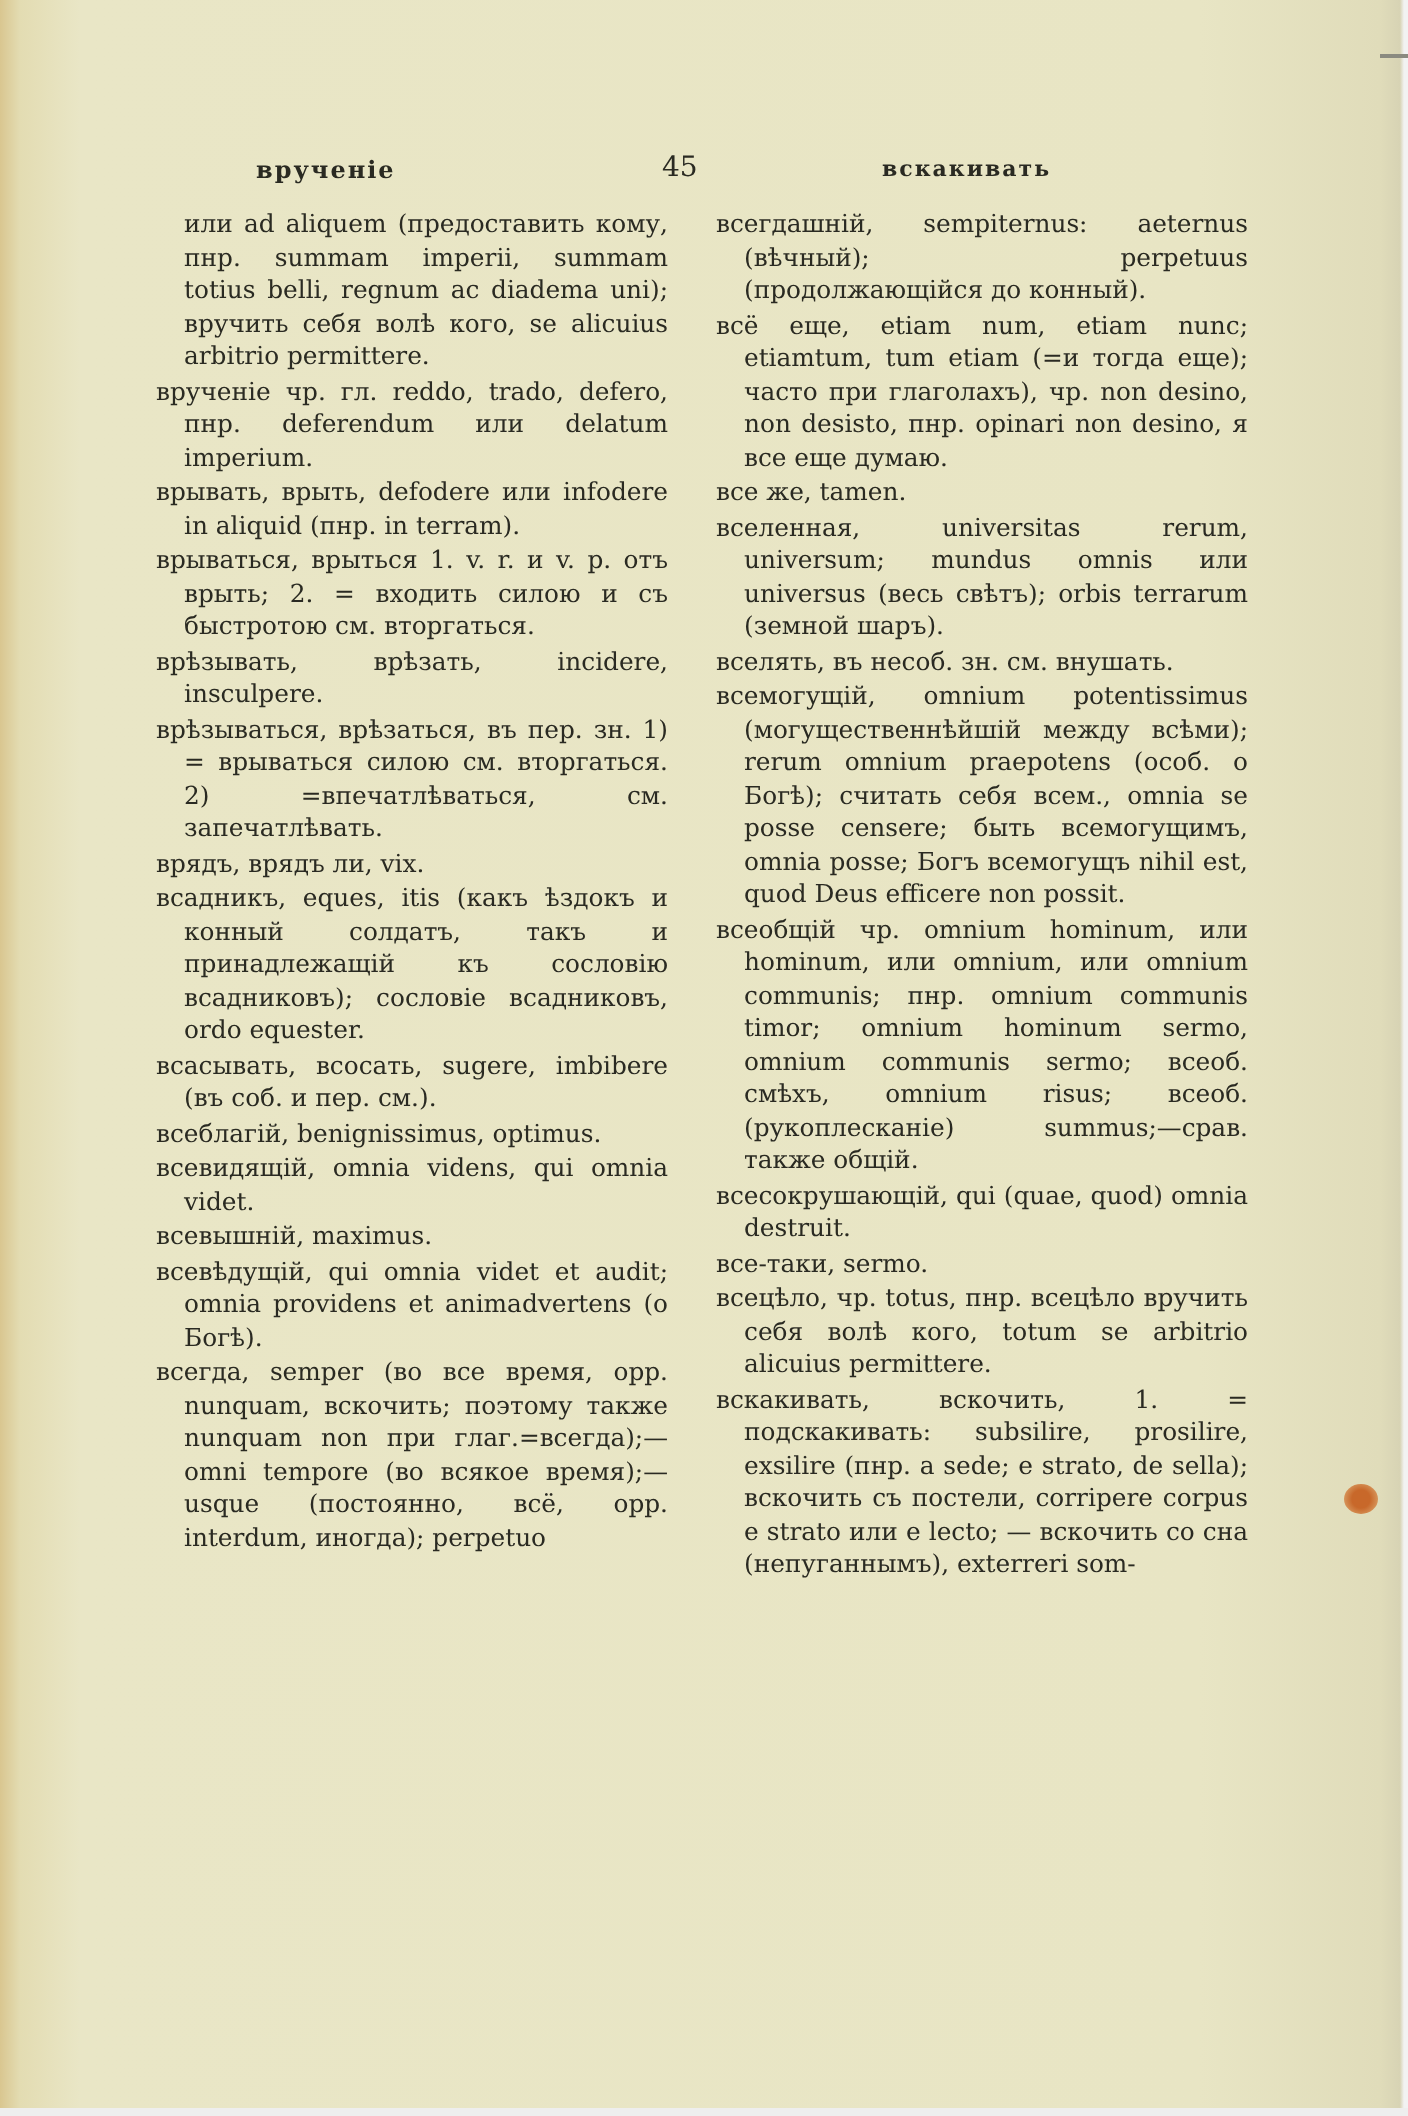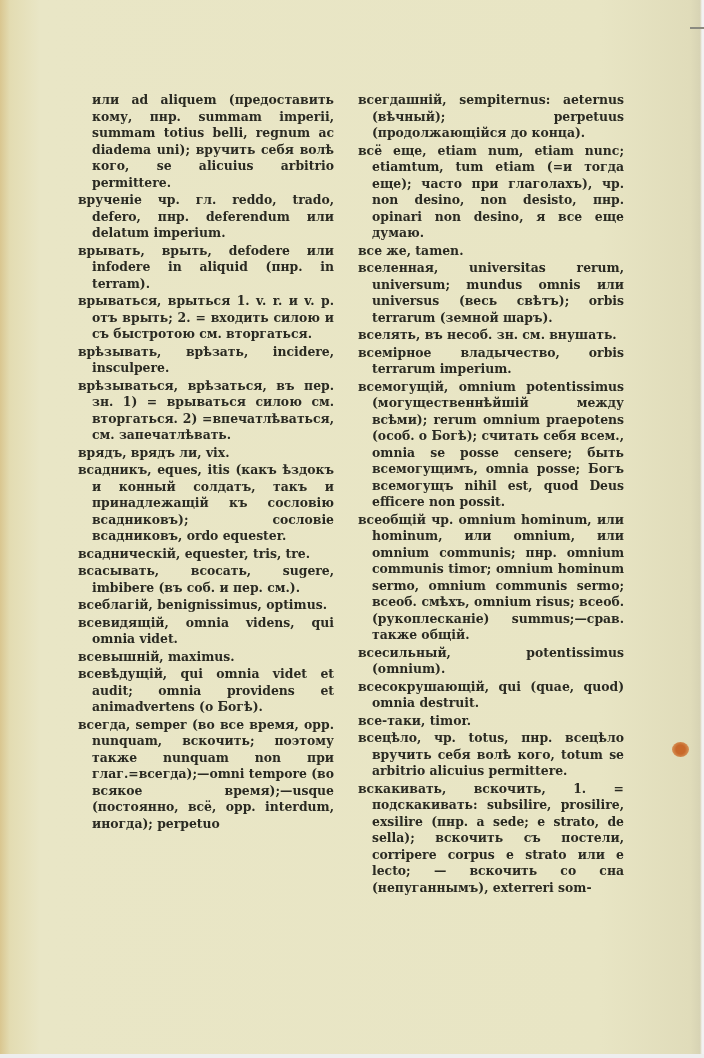--- a/index.html
+++ b/index.html
@@ -15,60 +15,62 @@
     }
     .page::after {
       content: ""; position: absolute; left: 0; right: 0; bottom: 0; height: 4px; background: #eeeeee;
     }
     .rule-mark { position: absolute; left: 690px; top: 27px; width: 14px; height: 2px; background: #8a8a80; }
     .stain { position: absolute; left: 672px; top: 742px; width: 17px; height: 15px; border-radius: 50%; background: radial-gradient(circle, #c8682a 40%, #d89a60 80%, transparent 100%); }
     .header { position: absolute; top: 78px; left: 0; width: 704px; height: 20px; }
     .hdr-left { position: absolute; left: 128px; top: 0; font-size: 12px; font-weight: bold; letter-spacing: 1px; }
     .hdr-num { position: absolute; left: 331px; top: -2px; font-size: 14px; }
     .hdr-right { position: absolute; left: 441px; top: 0; font-size: 11px; font-weight: bold; letter-spacing: 1px; }
-    .col { position: absolute; top: 92px; font-size: 12.4px; line-height: 16.5px; font-weight: bold; }
+    .col { position: absolute; top: 104px; font-size: 12.4px; line-height: 16.5px; }
     .col-left { left: 78px; width: 256px; }
     .col-right { left: 358px; width: 266px; }
     .entry { margin: 0 0 1px 0; padding-left: 14px; text-indent: -14px; text-align: justify; }
     .entry.cont { padding-left: 14px; text-indent: 0; }
   </style>
 </head>
 <body>
 
 <div class="page">
   <div class="rule-mark"></div>
   <div class="stain"></div>
 
+  <div class="header">
+    <span class="hdr-left">врученіе</span>
+    <span class="hdr-num">45</span>
+    <span class="hdr-right">вскакивать</span>
+  </div>
 
   <div class="col col-left">
     <p class="entry cont">или ad aliquem (предоставить кому, пнр. summam imperii, summam totius belli, regnum ac diadema uni); вручить себя волѣ кого, se alicuius arbitrio permittere.</p>
     <p class="entry">врученіе чр. гл. reddo, trado, defero, пнр. deferendum или delatum imperium.</p>
     <p class="entry">врывать, врыть, defodere или infodere in aliquid (пнр. in terram).</p>
     <p class="entry">врываться, врыться 1. v. r. и v. p. отъ врыть; 2. = входить силою и съ быстротою см. вторгаться.</p>
     <p class="entry">врѣзывать, врѣзать, incidere, insculpere.</p>
     <p class="entry">врѣзываться, врѣзаться, въ пер. зн. 1) = врываться силою см. вторгаться. 2) =впечатлѣваться, см. запечатлѣвать.</p>
     <p class="entry">врядъ, врядъ ли, vix.</p>
     <p class="entry">всадникъ, eques, itis (какъ ѣздокъ и конный солдатъ, такъ и принадлежащій къ сословію всадниковъ); сословіе всадниковъ, ordo equester.</p>
-    <p class="entry">всадническій, equester, tris, tre.</p>
     <p class="entry">всасывать, всосать, sugere, imbibere (въ соб. и пер. см.).</p>
     <p class="entry">всеблагій, benignissimus, optimus.</p>
     <p class="entry">всевидящій, omnia videns, qui omnia videt.</p>
     <p class="entry">всевышній, maximus.</p>
     <p class="entry">всевѣдущій, qui omnia videt et audit; omnia providens et animadvertens (о Богѣ).</p>
     <p class="entry">всегда, semper (во все время, opp. nunquam, вскочить; поэтому также nunquam non при глаг.=всегда);—omni tempore (во всякое время);—usque (постоянно, всё, opp. interdum, иногда); perpetuo</p>
   </div>
 
   <div class="col col-right">
-    <p class="entry">всегдашній, sempiternus: aeternus (вѣчный); perpetuus (продолжающійся до конца).</p>
+    <p class="entry">всегдашній, sempiternus: aeternus (вѣчный); perpetuus (продолжающійся до конный).</p>
     <p class="entry">всё еще, etiam num, etiam nunc; etiamtum, tum etiam (=и тогда еще); часто при глаголахъ), чр. non desino, non desisto, пнр. opinari non desino, я все еще думаю.</p>
     <p class="entry">все же, tamen.</p>
     <p class="entry">вселенная, universitas rerum, universum; mundus omnis или universus (весь свѣтъ); orbis terrarum (земной шаръ).</p>
     <p class="entry">вселять, въ несоб. зн. см. внушать.</p>
-    <p class="entry">всемірное владычество, orbis terrarum imperium.</p>
     <p class="entry">всемогущій, omnium potentissimus (могущественнѣйшій между всѣми); rerum omnium praepotens (особ. о Богѣ); считать себя всем., omnia se posse censere; быть всемогущимъ, omnia posse; Богъ всемогущъ nihil est, quod Deus efficere non possit.</p>
     <p class="entry">всеобщій чр. omnium hominum, или hominum, или omnium, или omnium communis; пнр. omnium communis timor; omnium hominum sermo, omnium communis sermo; всеоб. смѣхъ, omnium risus; всеоб. (рукоплесканіе) summus;—срав. также общій.</p>
-    <p class="entry">всесильный, potentissimus (omnium).</p>
     <p class="entry">всесокрушающій, qui (quae, quod) omnia destruit.</p>
-    <p class="entry">все-таки, timor.</p>
+    <p class="entry">все-таки, sermo.</p>
     <p class="entry">всецѣло, чр. totus, пнр. всецѣло вручить себя волѣ кого, totum se arbitrio alicuius permittere.</p>
     <p class="entry">вскакивать, вскочить, 1. = подскакивать: subsilire, prosilire, exsilire (пнр. a sede; e strato, de sella); вскочить съ постели, corripere corpus e strato или e lecto; — вскочить со сна (непуганнымъ), exterreri som-</p>
   </div>
 </div>
 
 </body></html>

